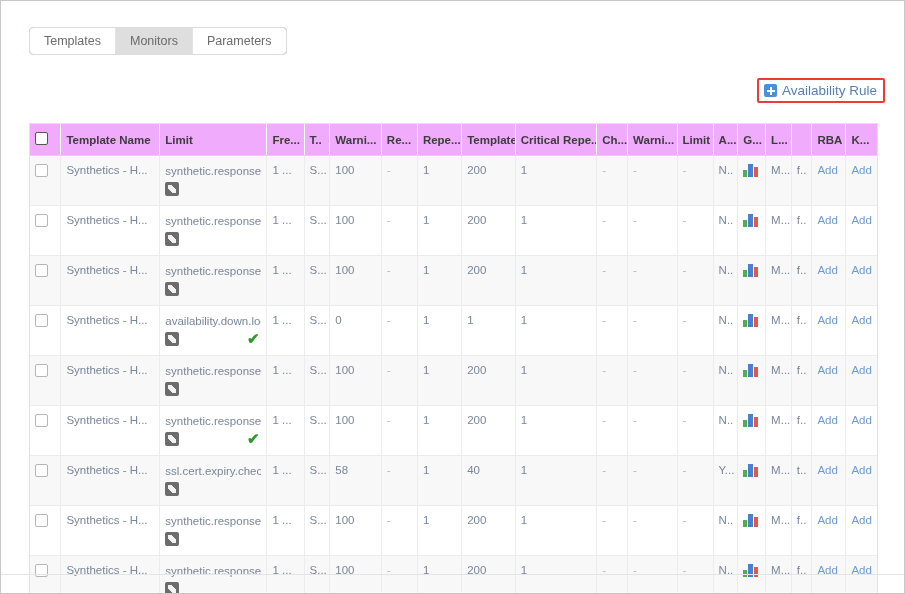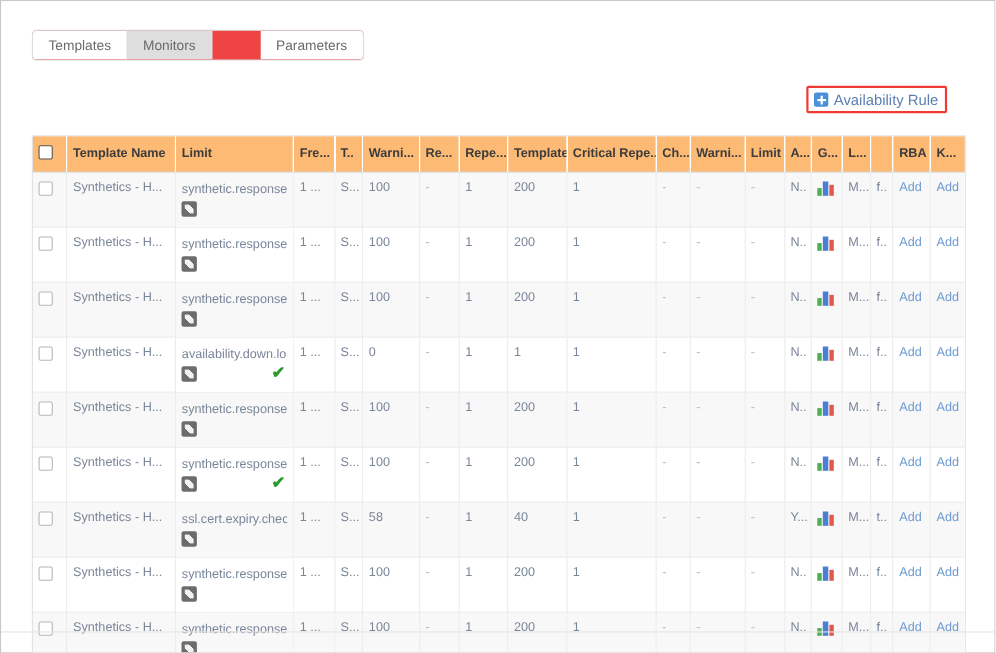--- a/index.html
+++ b/index.html
@@ -33,27 +33,27 @@
     display: flex; align-items: center; justify-content: center;
     padding: 0 14px;
     height: 100%;
     font-size: 12.5px;
     color: #6b6b6b;
     background: #ffffff;
     border-right: 1px solid #e3e3e3;
     cursor: pointer;
     white-space: nowrap;
   }
-  .tab:last-child { border-right: none; margin-left: 44px; }
+  .tab:last-child { border-right: none; }
   .tab.active { background: #dedede; color: #6b6b6b; }
 
   
   .avail-wrap {
     position: absolute;
-    left: 732px; top: 77px;
+    left: 756px; top: 77px;
     border: 2px solid #ef3b33;
     border-radius: 2px;
     padding: 3px 6px 3px 5px;
     display: flex; align-items: center;
     background: #ffffff;
   }
   .plus-icon {
     width: 13px; height: 13px;
     background: #4a90d9;
     border-radius: 2px;
@@ -85,21 +85,21 @@
     border-collapse: collapse;
     table-layout: fixed;
     font-size: 11.5px;
   }
   table.grid th {
     font-size: 11.5px;
     font-weight: bold;
     color: #3c3c3c;
     text-align: left;
     padding: 8px 5px;
-    background: #fdba74;
+    background: #f0abfc;
     border-bottom: 1px solid #d9d9d9;
     border-right: 1px solid #ffffff;
     white-space: nowrap;
     overflow: hidden;
     vertical-align: middle;
     height: 28px;
   }
   table.grid th.spacer { border-bottom: 1px solid #d9d9d9; }
   table.grid td {
     padding: 8px 5px;

